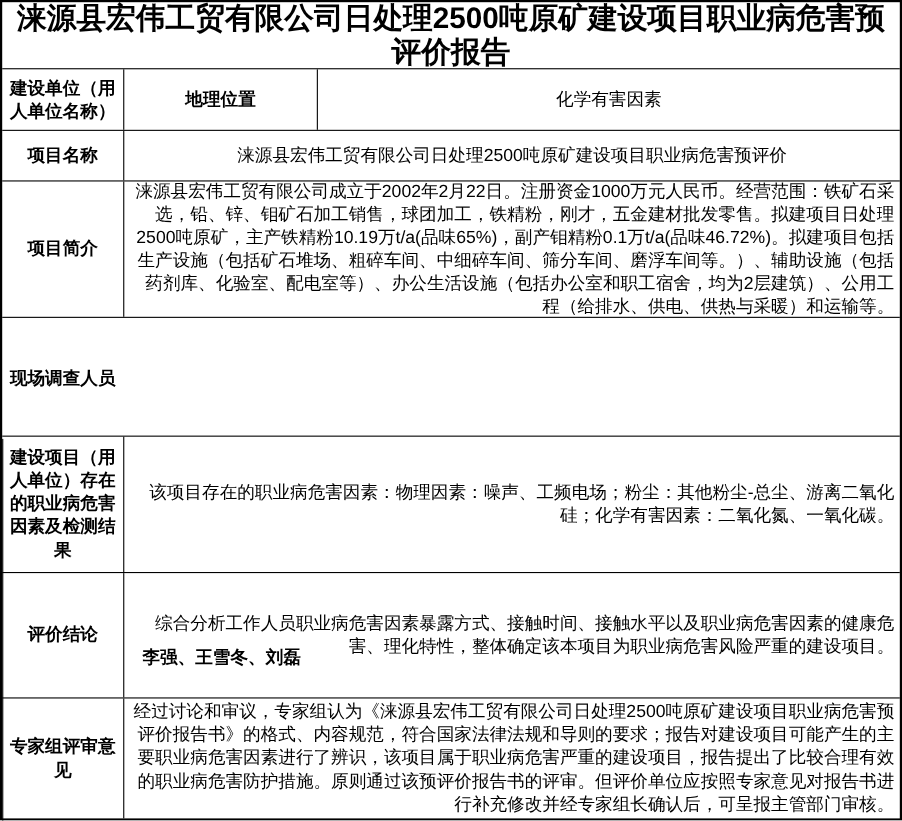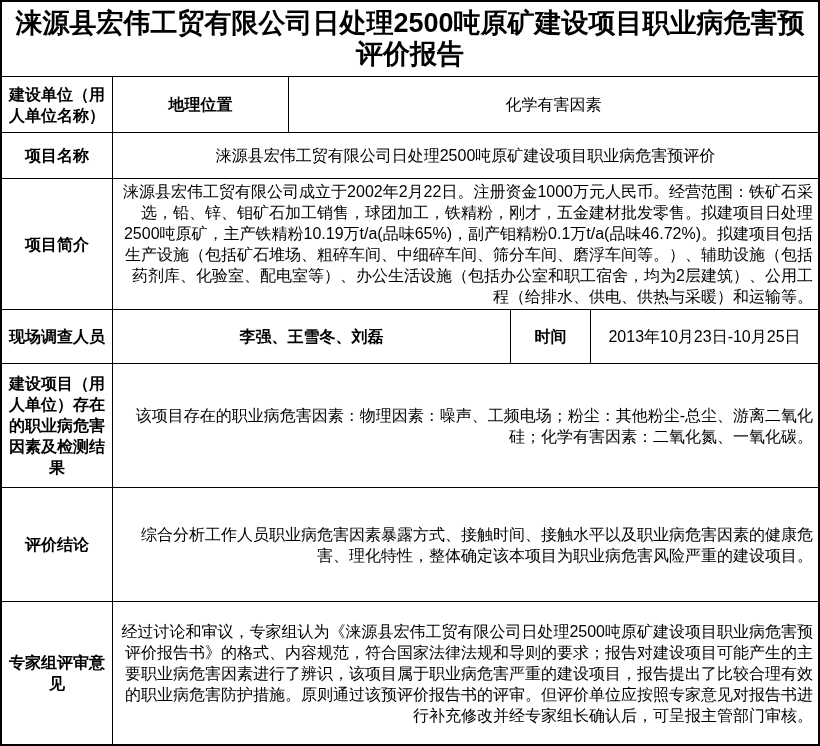--- a/index.html
+++ b/index.html
@@ -19,21 +19,21 @@
   }
   .doc-title {
     min-height: 60px;
     display: flex;
     align-items: center;
     justify-content: center;
     text-align: center;
     font-weight: bold;
     font-size: 27px;
     line-height: 31px;
-    padding: 6px 4px;
+    padding: 19px 4px;
   }
   .row {
     display: flex;
     border-top: 1px solid #000;
     align-items: stretch;
   }
   .cell {
     border-left: 1px solid #000;
     display: flex;
     align-items: center;
@@ -56,21 +56,21 @@
   .w176 { width: 176px; flex: 0 0 176px; }
   .w158 { width: 158px; flex: 0 0 158px; }
   .w240 { width: 240px; flex: 0 0 240px; }
   .w398 { width: 398px; flex: 0 0 398px; font-weight: bold; }
   .w80  { width: 80px;  flex: 0 0 80px; }
   .grow { flex: 1 1 auto; }
   .h-r1 { min-height: 56px; }
   .h-r2 { min-height: 46px; }
   .h-r3 { min-height: 124px; }
   .h-r4 { min-height: 52px; }
-  .h-r5 { min-height: 54px; }
+  .h-r5 { min-height: 54px; flex-direction: column; }
   .h-r6 { min-height: 124px; }
   .h-r7 { min-height: 114px; }
   .h-r8 { flex: 1 1 auto; }
 </style>
 </head>
 <body>
 
 <div class="doc">
 
   <div class="doc-title">涞源县宏伟工贸有限公司日处理2500吨原矿建设项目职业病危害预评价报告</div>

